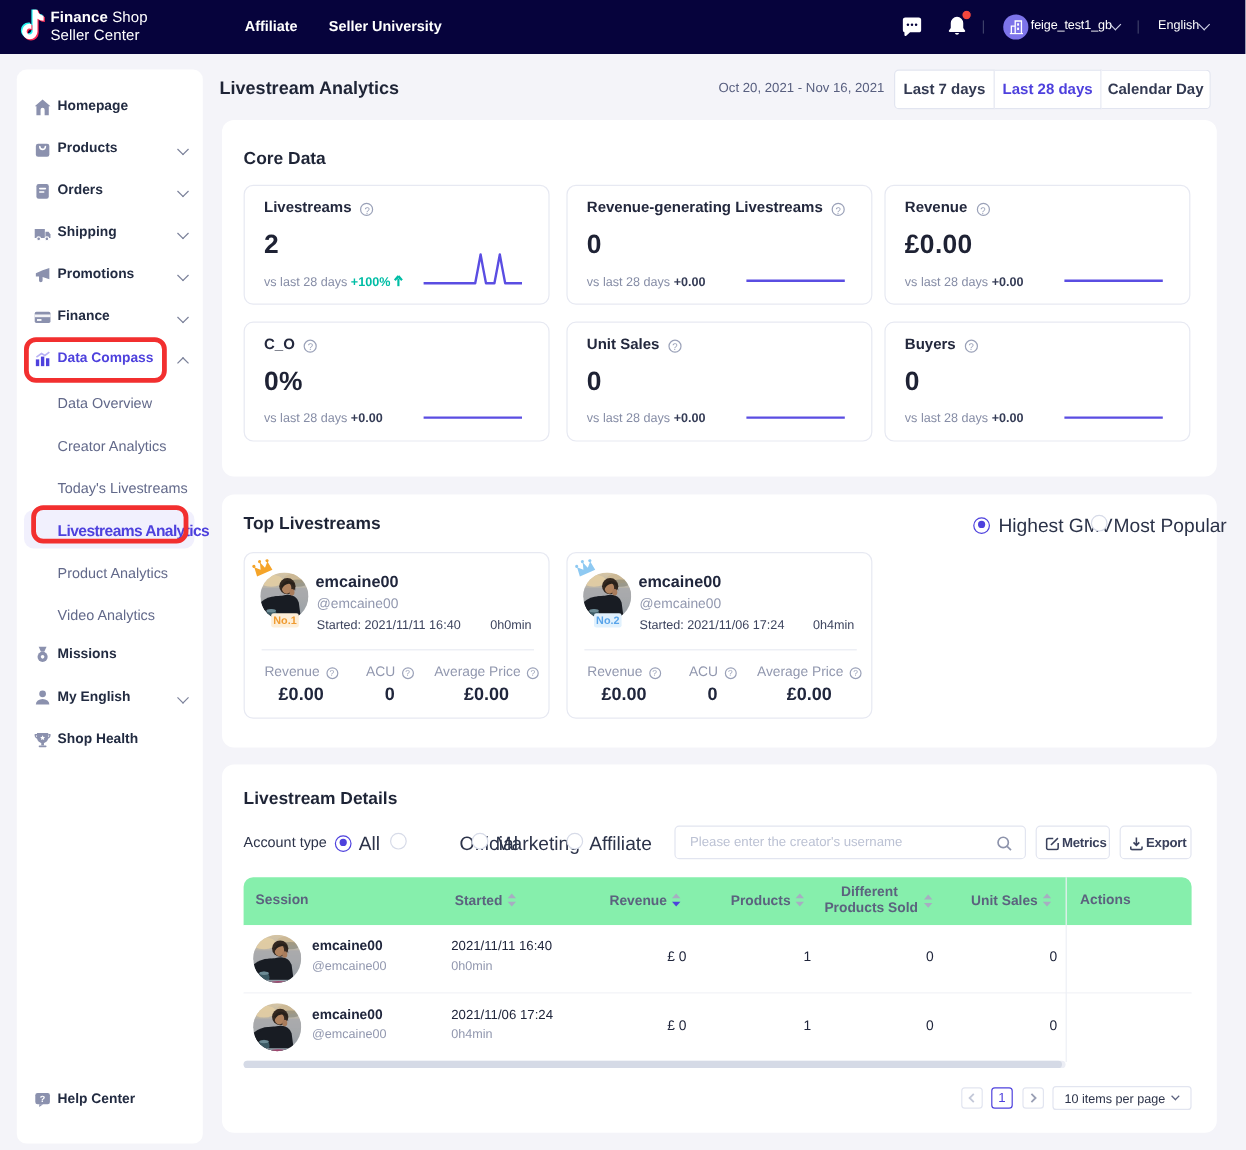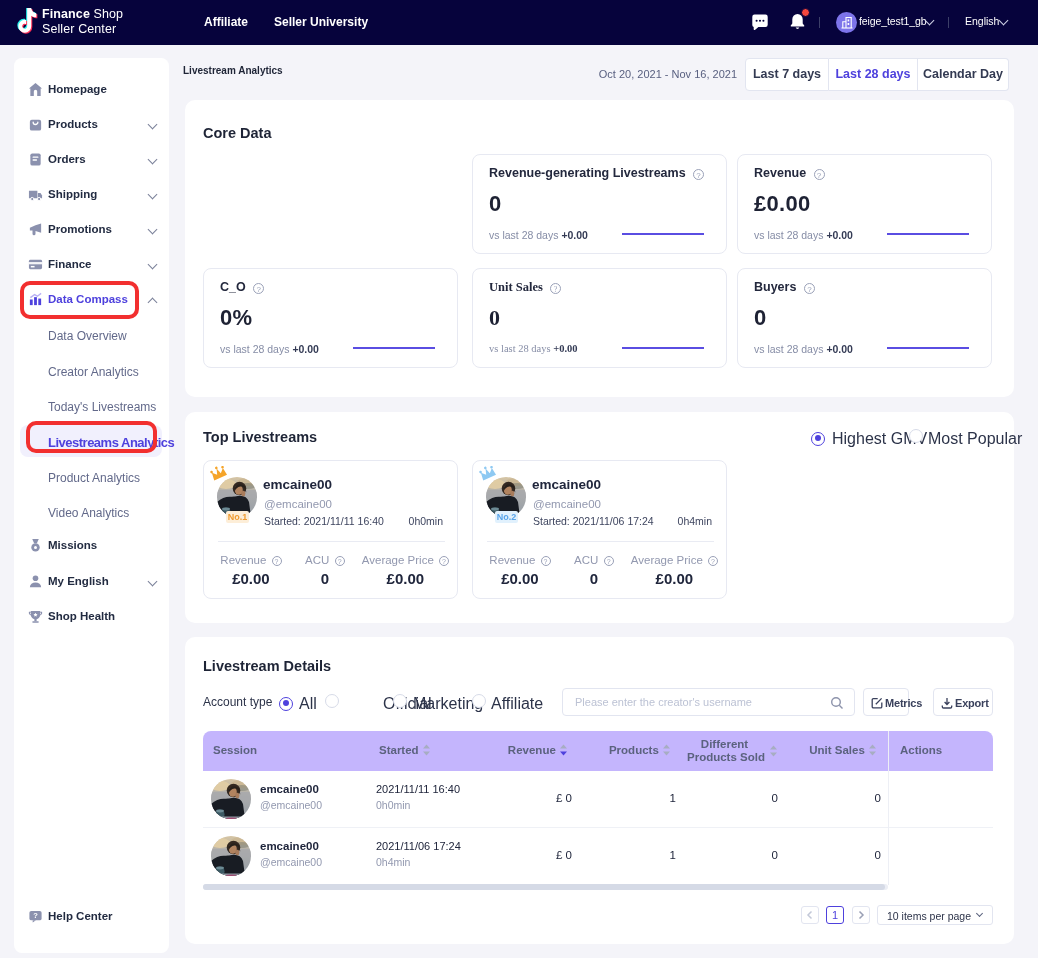--- a/index.html
+++ b/index.html
@@ -23,21 +23,21 @@
 .mi .ic { position:absolute; left:14px; top:2px; width:15px; height:15px; }
 .mi .tx { position:absolute; left:34px; top:2.5px; white-space:nowrap; font-size:11.5px; font-weight:700; color:#222b41; }
 .mi .ch { position:absolute; right:13px; top:6px; width:7px; height:7px; border-right:1.6px solid #7a8099; border-bottom:1.6px solid #7a8099; transform:rotate(45deg); }
 .mi .chu { transform:rotate(-135deg); top:9px; }
 .smi { position:absolute; left:34px; font-size:12px; color:#62698a; white-space:nowrap; }
 .purple { color:#4e41dd !important; }
 .activepill { position:absolute; left:6px; top:367px; width:142px; height:32px; background:#f1f0fd; border-radius:8px; }
 .redrect { position:absolute; border:4px solid #f22f2f; border-radius:10px; z-index:30; }
 
 
-.pagetitle { position:absolute; left:183px; top:65px; font-size:10px; font-weight:700; color:#1e2436; }
+.pagetitle { position:absolute; left:183px; top:65px; font-size:15px; font-weight:700; color:#1e2436; }
 .daterange { position:absolute; top:68px; right:301px; font-size:11px; color:#596080; }
 .btng { position:absolute; left:745px; top:58px; height:33px; display:flex; }
 .btng > div { height:33px; line-height:31px; background:#fff; border:1px solid #e2e5f0; font-size:12.5px; font-weight:700; color:#333a52; text-align:center; }
 .btng > div.b1 { width:84px; border-radius:4px 0 0 4px; }
 .btng > div.b2 { width:89px; border-left:none; color:#4e41dd; }
 .btng > div.b3 { width:91px; border-left:none; border-radius:0 4px 4px 0; }
 
 
 .panel { position:absolute; left:185px; width:829px; background:#fff; border-radius:10px; }
 .ptitle { position:absolute; left:18px; font-size:14.5px; font-weight:700; color:#1e2436; }
@@ -55,21 +55,21 @@
 
 .lcard { position:absolute; width:255px; height:139px; border:1px solid #e7e9f2; border-radius:8px; background:#fff; }
 
 
 .radio { display:inline-block; width:14px; height:14px; border:1px solid #d7dbe8; border-radius:50%; background:#fff; vertical-align:middle; }
 .radio-on { border:1.5px solid #4e41dd; position:relative; }
 .radio-on:after { content:""; position:absolute; left:2.5px; top:2.5px; width:6px; height:6px; border-radius:50%; background:#4e41dd; }
 .rlabel { font-size:16px; color:#2c3349; white-space:nowrap; }
 
 
-.t-hd { position:absolute; left:18px; top:94px; width:790px; height:40px; background:#c4b5fd; border-radius:8px 8px 0 0;text-decoration:underline; }
+.t-hd { position:absolute; left:18px; top:94px; width:790px; height:40px; background:#86efac; border-radius:8px 8px 0 0;text-decoration:underline; }
 .thc { position:absolute; font-size:11.5px; font-weight:700; color:#5b627e; white-space:nowrap; }
 .trow { position:absolute; left:18px; width:790px; height:57px; background:#fff; }
 .vline { position:absolute; top:94px; width:1px; background:#edeff5; }
 </style>
 </head>
 <body>
 <svg width="0" height="0" style="position:absolute;">
 <defs>
 <linearGradient id="sky1" x1="0" y1="0" x2="0" y2="1">
         <stop offset="0" stop-color="#d6c5a4"></stop>
@@ -247,20 +247,30 @@
 <div class="pagetitle">Livestream Analytics</div>
 <div class="daterange">Oct 20, 2021 - Nov 16, 2021</div>
 <div class="btng">
     <div class="b1">Last 7 days</div>
     <div class="b2">Last 28 days</div>
     <div class="b3">Calendar Day</div>
   </div>
 
 <div class="panel" style="top:100px;height:297px;">
   <div class="ptitle" style="top:25px;">Core Data</div>
+  <div class="kcard" style="left:18px;top:54px;">
+    <div class="kt">Livestreams <span class="qi">?</span></div>
+    <div class="kn">2</div>
+    <div class="kv">vs last 28 days <span class="teal">+100%</span> <svg width="8" height="10" viewBox="0 0 8 10" style="vertical-align:-1px;">
+          <path d="M4 9.5 V3 M4 1 L7 4.5 M4 1 L1 4.5" stroke="#00bda5" stroke-width="1.8" fill="none"></path>
+        </svg></div>
+    <svg class="spark" width="84" height="32" viewBox="0 0 84 32">
+        <polyline points="1,28 44,28 46.5,15 48.5,4 50.5,15 53,28 60,28 62.5,15 64.5,4 66.5,15 69,28 83,28" fill="none" stroke="#5a4de2" stroke-width="2" stroke-linejoin="round"></polyline>
+      </svg>
+  </div>
   <div class="kcard" style="left:287px;top:54px;">
     <div class="kt">Revenue-generating Livestreams <span class="qi">?</span></div>
     <div class="kn">0</div>
     <div class="kv">vs last 28 days <b>+0.00</b></div>
     <svg class="spark" width="84" height="32" viewBox="0 0 84 32">
         <line x1="1" y1="26" x2="83" y2="26" stroke="#5a4de2" stroke-width="2"></line>
       </svg>
   </div>
   <div class="kcard" style="left:552px;top:54px;">
     <div class="kt">Revenue <span class="qi">?</span></div>
@@ -271,21 +281,21 @@
       </svg>
   </div>
   <div class="kcard" style="left:18px;top:168px;">
     <div class="kt">C_O <span class="qi">?</span></div>
     <div class="kn">0%</div>
     <div class="kv">vs last 28 days <b>+0.00</b></div>
     <svg class="spark" width="84" height="32" viewBox="0 0 84 32">
         <line x1="1" y1="26" x2="83" y2="26" stroke="#5a4de2" stroke-width="2"></line>
       </svg>
   </div>
-  <div class="kcard" style="left:287px;top:168px;font-family:Liberation Serif, serif;">
+  <div class="kcard" style="left:287px;top:168px;">
     <div class="kt">Unit Sales <span class="qi">?</span></div>
     <div class="kn">0</div>
     <div class="kv">vs last 28 days <b>+0.00</b></div>
     <svg class="spark" width="84" height="32" viewBox="0 0 84 32">
         <line x1="1" y1="26" x2="83" y2="26" stroke="#5a4de2" stroke-width="2"></line>
       </svg>
   </div>
   <div class="kcard" style="left:552px;top:168px;">
     <div class="kt">Buyers <span class="qi">?</span></div>
     <div class="kn">0</div>
@@ -385,21 +395,21 @@
   <span class="rlabel abs" style="left:306px;top:58px;">Affiliate</span>
   
   <div class="abs" style="left:377px;top:51px;width:293px;height:28px;border:1px solid #e2e5f0;border-radius:4px;background:#fff;">
     <div class="abs" style="left:12px;top:7px;font-size:11px;color:#bcc2d4;">Please enter the creator's username</div>
     <svg class="abs" style="right:10px;top:7px;" width="14" height="14" viewBox="0 0 14 14">
         <circle cx="6" cy="6" r="4.3" fill="none" stroke="#8d93ab" stroke-width="1.4"></circle>
         <line x1="9.3" y1="9.3" x2="12.5" y2="12.5" stroke="#8d93ab" stroke-width="1.4"></line>
       </svg>
   </div>
   
-  <div class="abs" style="left:678px;top:51px;width:46px;height:28px;border:1px solid #e2e5f0;border-radius:4px;background:#fff;">
+  <div class="abs" style="left:678px;top:51px;width:62px;height:28px;border:1px solid #e2e5f0;border-radius:4px;background:#fff;">
     <svg class="abs" style="left:7px;top:8px;" width="12" height="12" viewBox="0 0 12 12">
         <path d="M10.8 5.5 V9.7 a1.2 1.2 0 0 1 -1.2 1.2 H2.4 a1.2 1.2 0 0 1 -1.2 -1.2 V2.9 a1.2 1.2 0 0 1 1.2 -1.2 H6.7" fill="none" stroke="#3a415c" stroke-width="1.3"></path>
         <path d="M4.8 7.2 L10.6 1.4" stroke="#3a415c" stroke-width="1.3"></path>
         <path d="M8.9 1.1 L11 1.1 L11 3.2" fill="none" stroke="#3a415c" stroke-width="1.3" opacity="0"></path>
       </svg>
     <span class="abs" style="left:21px;top:8px;font-size:11px;font-weight:700;color:#3a415c;letter-spacing:-.2px;">Metrics</span>
   </div>
   
   <div class="abs" style="left:748px;top:51px;width:60px;height:28px;border:1px solid #e2e5f0;border-radius:4px;background:#fff;">
     <svg class="abs" style="left:7px;top:8px;" width="12" height="12" viewBox="0 0 12 12">

